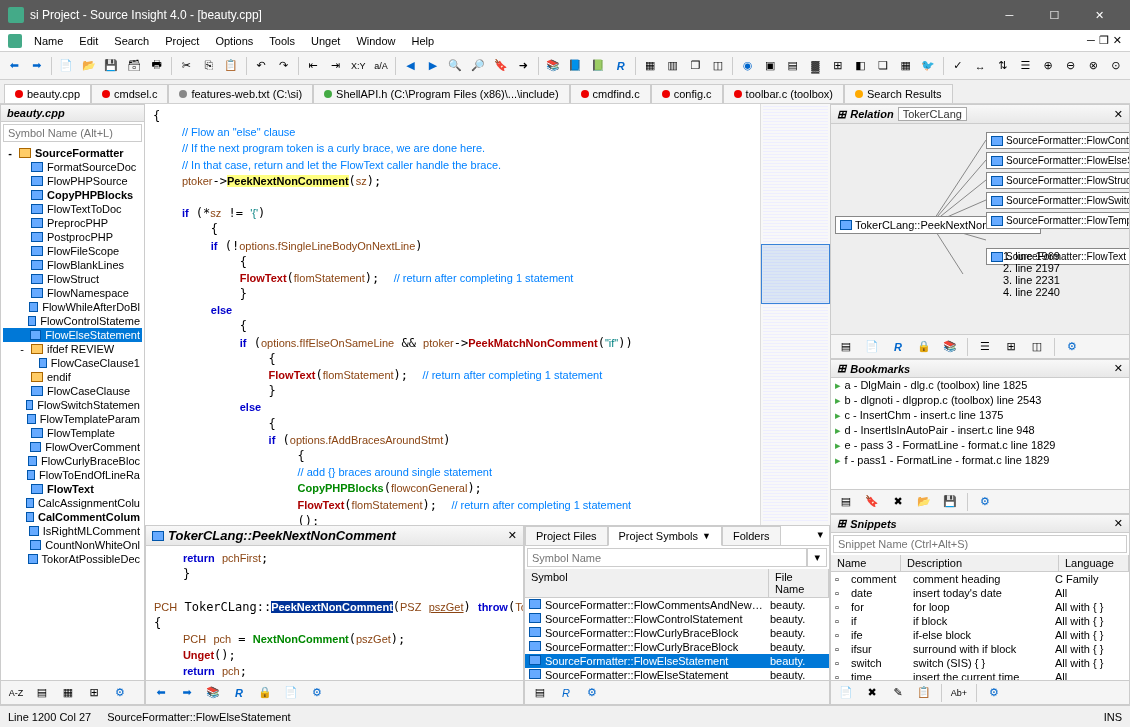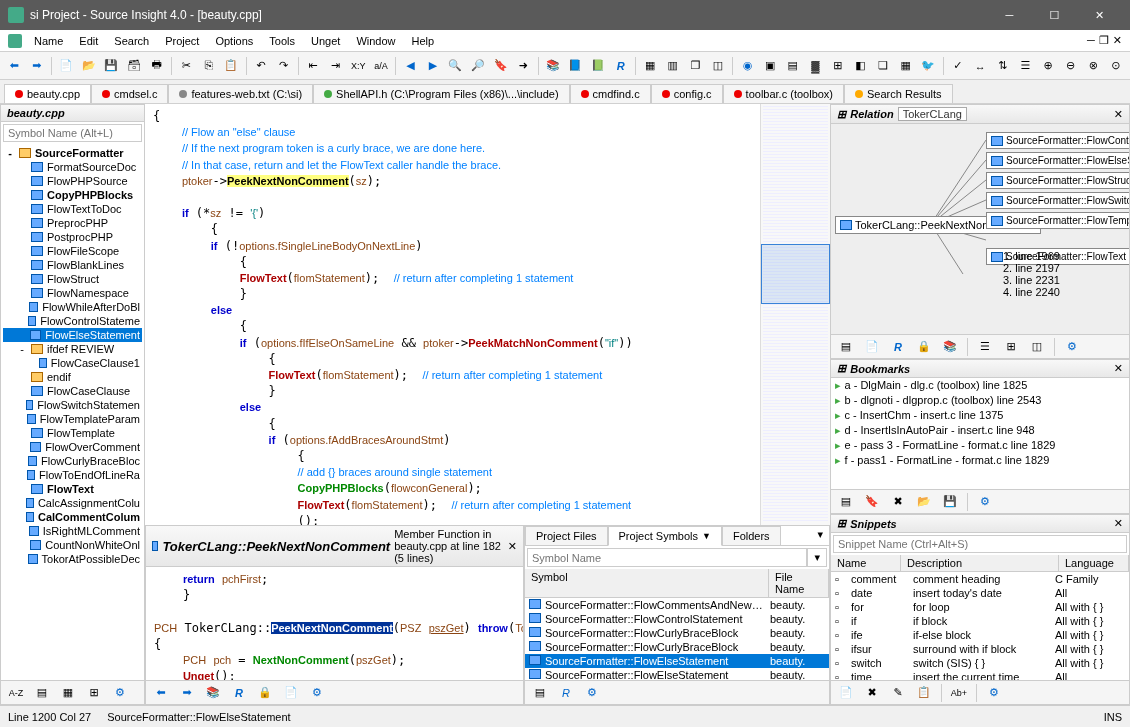--- a/index.html
+++ b/index.html
@@ -258,21 +258,20 @@
         <div class="minimap-content"></div>
         <div class="minimap-view"></div>
       </div>
     </div>
 
     <div class="bottom-split">
       <div class="panel" style="flex:1">
         <div class="context-hdr">
           <span class="ticon"></span>
           <b style="font-style:italic;font-size:13px">TokerCLang::PeekNextNonComment</b>
-          <span>Member Function in beauty.cpp at line 182 (5 lines)</span>
           <span class="x" style="margin-left:auto;cursor:pointer">✕</span>
         </div>
         <div class="code" style="font-size:12px">    <span class="kw">return</span> <span class="id">pchFirst</span>;
     }
 
 <span class="type">PCH</span> TokerCLang::<span class="func" style="background:#003399;color:#fff">PeekNextNonComment</span>(<span class="type">PSZ</span> <span class="id" style="text-decoration:underline">pszGet</span>) <span class="kw">throw</span>(<span class="id">TokerErr</span>)
 {
     <span class="type">PCH</span> <span class="id">pch</span> = <span class="call2">NextNonComment</span>(<span class="id">pszGet</span>);
     <span class="call">Unget</span>();
     <span class="kw">return</span> <span class="id">pch</span>;

